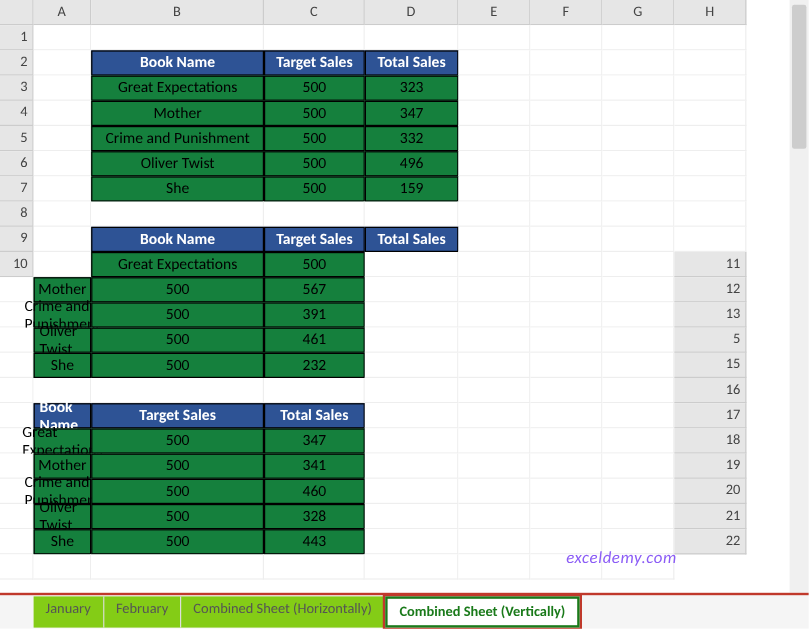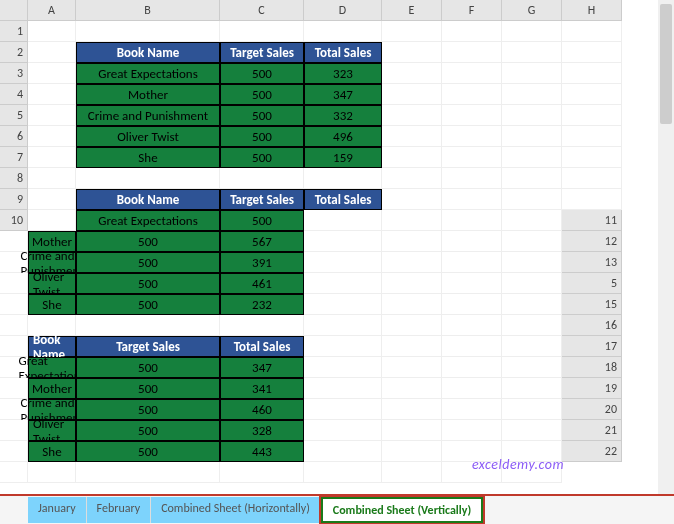--- a/index.html
+++ b/index.html
@@ -4,21 +4,21 @@
 <style>
 * { box-sizing: border-box; margin: 0; padding: 0; }
 body { font-family: Calibri, Arial, sans-serif; font-size: 13px; background: #fff; width: 674px; height: 524px; overflow: hidden; position: relative; }
 .grid { display: grid; grid-template-columns: 28px 48px 144px 84px 78px 60px 60px 60px 60px; grid-auto-rows: 21px; border-collapse: collapse; }
 .colhead, .rowhead { background: #e6e6e6; color: #444; font-size: 12px; text-align: center; display: flex; align-items: center; justify-content: center; border-right: 1px solid #ccc; border-bottom: 1px solid #ccc; user-select: none; }
 .rowhead { justify-content: flex-end; padding-right: 4px; }
 .cell { border-right: 1px solid #eee; border-bottom: 1px solid #eee; background: #fff; display: flex; align-items: center; padding: 0 4px; }
 .tblhead { background: #2e5395; color: #fff; font-weight: bold; justify-content: center; border: 1px solid #000; }
 .tblcell { border: 1px solid #000; background: #15803d; justify-content: center; }
 .tabs { position: absolute; bottom: 0; left: 0; right: 0; height: 30px; display: flex; align-items: center; padding-left: 28px; border-top: 2px solid #c0392b; background: #f5f5f5; }
-.tab { padding: 4px 10px; font-size: 12px; color: #555; background: #7dd3fc; border-right: 1px solid #ddd; cursor: pointer; white-space: nowrap; }
+.tab { padding: 4px 10px; font-size: 12px; color: #555; background: #84cc16; border-right: 1px solid #ddd; cursor: pointer; white-space: nowrap; }
 .tab.active { background: #fff; color: #1a7a1a; font-weight: bold; border: 2px solid #1a7a1a; box-shadow: 0 0 0 2px #c0392b; position: relative; z-index: 2; }
 .watermark { position: absolute; right: 110px; top: 456px; color: #8b5cf6; font-size: 14px; font-style: italic; letter-spacing: 0.5px; }
 .scrollbar-v { position: absolute; right: 0; top: 0; width: 16px; bottom: 30px; background: #f0f0f0; }
 .scrollbar-thumb-v { position: absolute; right: 2px; top: 4px; width: 12px; height: 120px; background: #cdcdcd; border-radius: 2px; }
 .corner { grid-column: 1; grid-row: 1; background: #e6e6e6; border-right: 1px solid #ccc; border-bottom: 1px solid #ccc; }
 </style>
 </head>
 <body>
 
 <div class="grid" id="grid">

